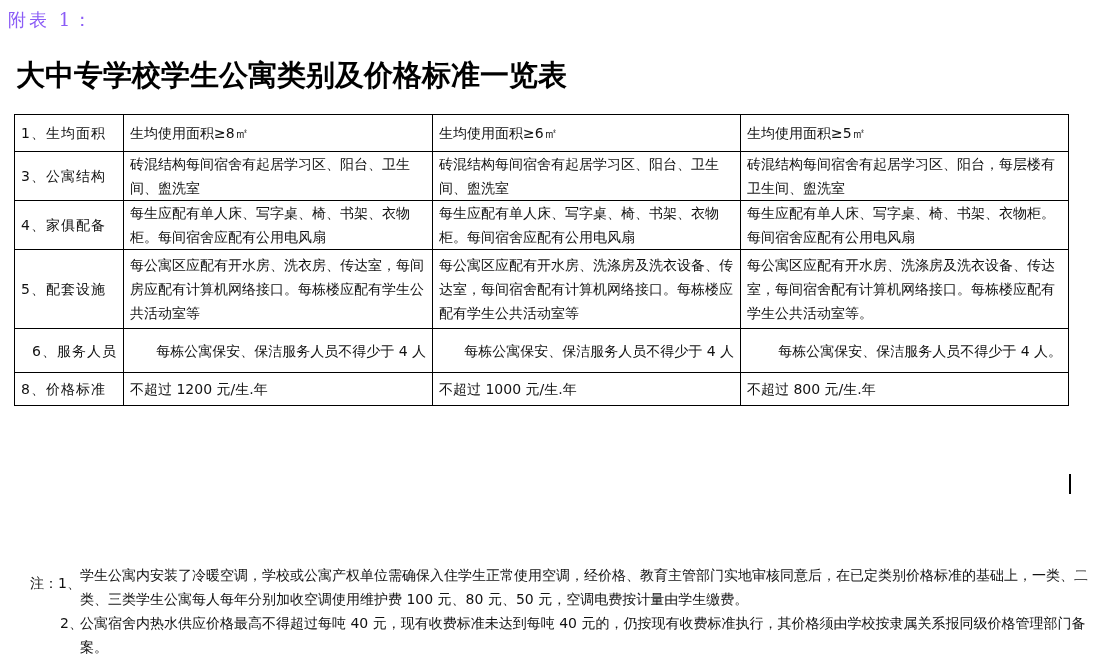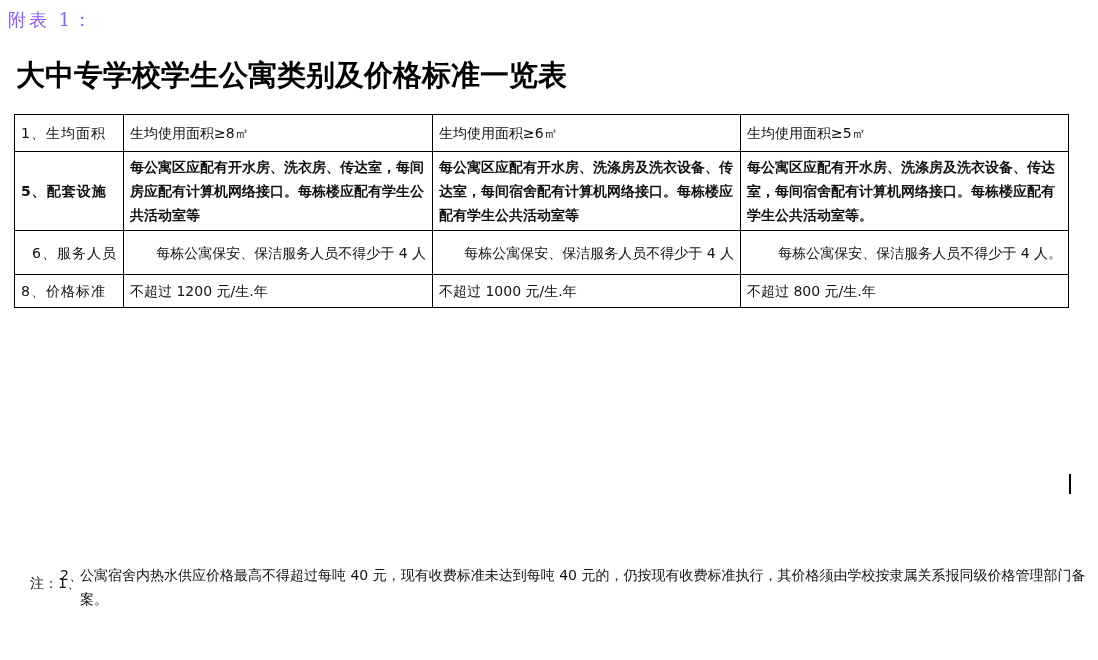--- a/index.html
+++ b/index.html
@@ -31,21 +31,21 @@
   }
   col.c0 { width: 109px; }
   col.c1 { width: 309px; }
   col.c2 { width: 308px; }
   col.c3 { width: 328px; }
   tr.h-head td { height: 55px; }
   tr.h1 td { height: 36px; border-radius: 8px; }
   tr.h2 td { height: 49px; }
   tr.h3 td { height: 48px; }
   tr.h4 td { height: 48px; }
-  tr.h5 td { height: 78px; font-weight: bold; }
+  tr.h5 td { height: 78px; }
   tr.h6 td { height: 43px; text-align: right; }
   tr.h7 td { height: 50px; }
   tr.h8 td { height: 32px; margin-left: 32px; }
   td.item { padding-left: 4px; letter-spacing: 1px; }
   td.head-cat { text-align: center; letter-spacing: 0; }
   td.head-cat span.gap { display: inline-block; width: 60px; }
   td.diag {
     position: relative; padding: 0;
     background:
       linear-gradient(to top right, transparent calc(50% - 0.8px), #000 calc(50% - 0.4px), #000 calc(50% + 0.4px), transparent calc(50% + 0.8px));
@@ -82,20 +82,32 @@
       <col class="c3">
   </colgroup>
   <tbody>
 
   <tr class="h1">
     <td class="item">1、生均面积</td>
     <td>生均使用面积≥8㎡</td>
     <td>生均使用面积≥6㎡</td>
     <td>生均使用面积≥5㎡</td>
   </tr>
+  <tr class="h3">
+    <td class="item">3、公寓结构</td>
+    <td>砖混结构每间宿舍有起居学习区、阳台、卫生间、盥洗室</td>
+    <td>砖混结构每间宿舍有起居学习区、阳台、卫生间、盥洗室</td>
+    <td>砖混结构每间宿舍有起居学习区、阳台，每层楼有卫生间、盥洗室</td>
+  </tr>
+  <tr class="h4">
+    <td class="item">4、家俱配备</td>
+    <td>每生应配有单人床、写字桌、椅、书架、衣物柜。每间宿舍应配有公用电风扇</td>
+    <td>每生应配有单人床、写字桌、椅、书架、衣物柜。每间宿舍应配有公用电风扇</td>
+    <td>每生应配有单人床、写字桌、椅、书架、衣物柜。每间宿舍应配有公用电风扇</td>
+  </tr>
   <tr class="h5">
     <td class="item">5、配套设施</td>
     <td>每公寓区应配有开水房、洗衣房、传达室，每间房应配有计算机网络接口。每栋楼应配有学生公共活动室等</td>
     <td>每公寓区应配有开水房、洗涤房及洗衣设备、传达室，每间宿舍配有计算机网络接口。每栋楼应配有学生公共活动室等</td>
     <td>每公寓区应配有开水房、洗涤房及洗衣设备、传达室，每间宿舍配有计算机网络接口。每栋楼应配有学生公共活动室等。</td>
   </tr>
   <tr class="h6">
     <td class="item">6、服务人员</td>
     <td>每栋公寓保安、保洁服务人员不得少于 4 人</td>
     <td>每栋公寓保安、保洁服务人员不得少于 4 人</td>
@@ -108,18 +120,19 @@
     <td>不超过 800 元/生.年</td>
   </tr>
 </tbody>
   </table>
 
 <div class="cursor-mark"></div>
 
 <div class="notes">
   <div class="note note1">
     <span class="prefix"><span>注：</span><span>1、</span></span>
+    <span>学生公寓内安装了冷暖空调，学校或公寓产权单位需确保入住学生正常使用空调，经价格、教育主管部门实地审核同意后，在已定类别价格标准的基础上，一类、二类、三类学生公寓每人每年分别加收空调使用维护费 100 元、80 元、50 元，空调电费按计量由学生缴费。</span>
   </div>
   <div class="note note2">
     <span class="prefix">2、</span>
     <span>公寓宿舍内热水供应价格最高不得超过每吨 40 元，现有收费标准未达到每吨 40 元的，仍按现有收费标准执行，其价格须由学校按隶属关系报同级价格管理部门备案。</span>
   </div>
 </div>
 
 </body></html>

